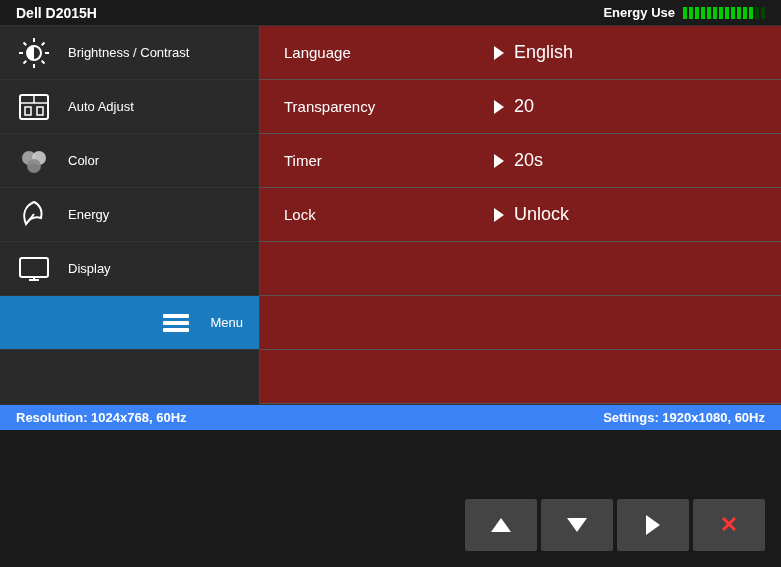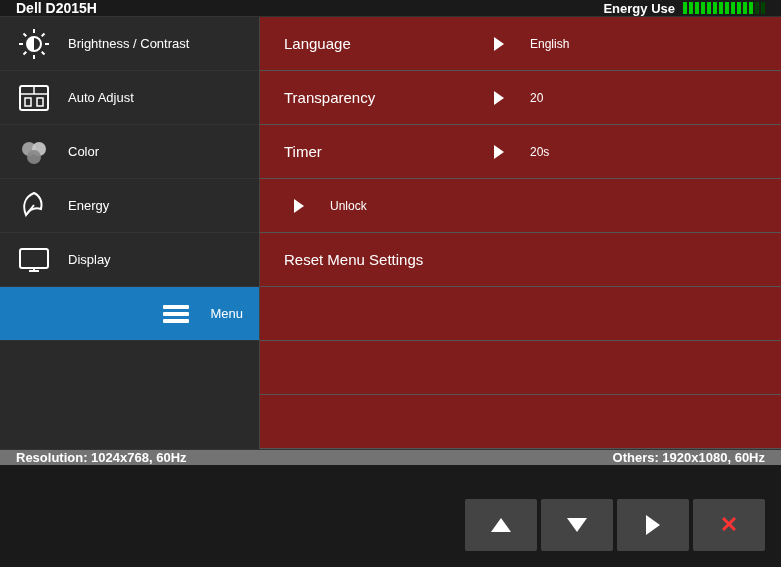--- a/index.html
+++ b/index.html
@@ -130,32 +130,31 @@
     }
     .arrow-right {
       width: 0;
       height: 0;
       border-top: 7px solid transparent;
       border-bottom: 7px solid transparent;
       border-left: 10px solid #ffffff;
     }
     .menu-row-value {
       color: #ffffff;
-      font-size: 12px;
-      margin-left: 16px;
+      font-size: 18px;
     }
     .menu-row-empty {
       height: 54px;
       border-bottom: 1px solid #555;
     }
 
     
     .bottom-bar {
       height: 36px;
-      background: #737373;
+      background: #3b82f6;
       display: flex;
       align-items: center;
       justify-content: space-between;
       padding: 0 16px;
       border-top: 1px solid #333;
     }
     .bottom-bar-text {
       color: #ffffff;
       font-size: 13px;
       font-weight: bold;
@@ -344,40 +343,38 @@
 
       <div class="menu-row">
         <span class="menu-row-label">Timer</span>
         <div class="menu-row-arrow">
           <div class="arrow-right"></div>
         </div>
         <span class="menu-row-value">20s</span>
       </div>
 
       <div class="menu-row">
+        <span class="menu-row-label">Lock</span>
         <div class="menu-row-arrow">
           <div class="arrow-right"></div>
         </div>
         <span class="menu-row-value">Unlock</span>
       </div>
 
-      <div class="menu-row">
-        <span class="menu-row-label">Reset Menu Settings</span>
-      </div>
 
       <div class="menu-row-empty"></div>
       <div class="menu-row-empty"></div>
       <div class="menu-row-empty"></div>
 
     </div>
   </div>
 
   <div class="bottom-bar">
     <span class="bottom-bar-text">Resolution: 1024x768, 60Hz</span>
-    <span class="bottom-bar-text">Others: 1920x1080, 60Hz</span>
+    <span class="bottom-bar-text">Settings: 1920x1080, 60Hz</span>
   </div>
 
 </div>
 
 <div class="nav-buttons">
   <button class="nav-btn">
     <div class="nav-btn-up"></div>
   </button>
   <button class="nav-btn">
     <div class="nav-btn-down"></div>

